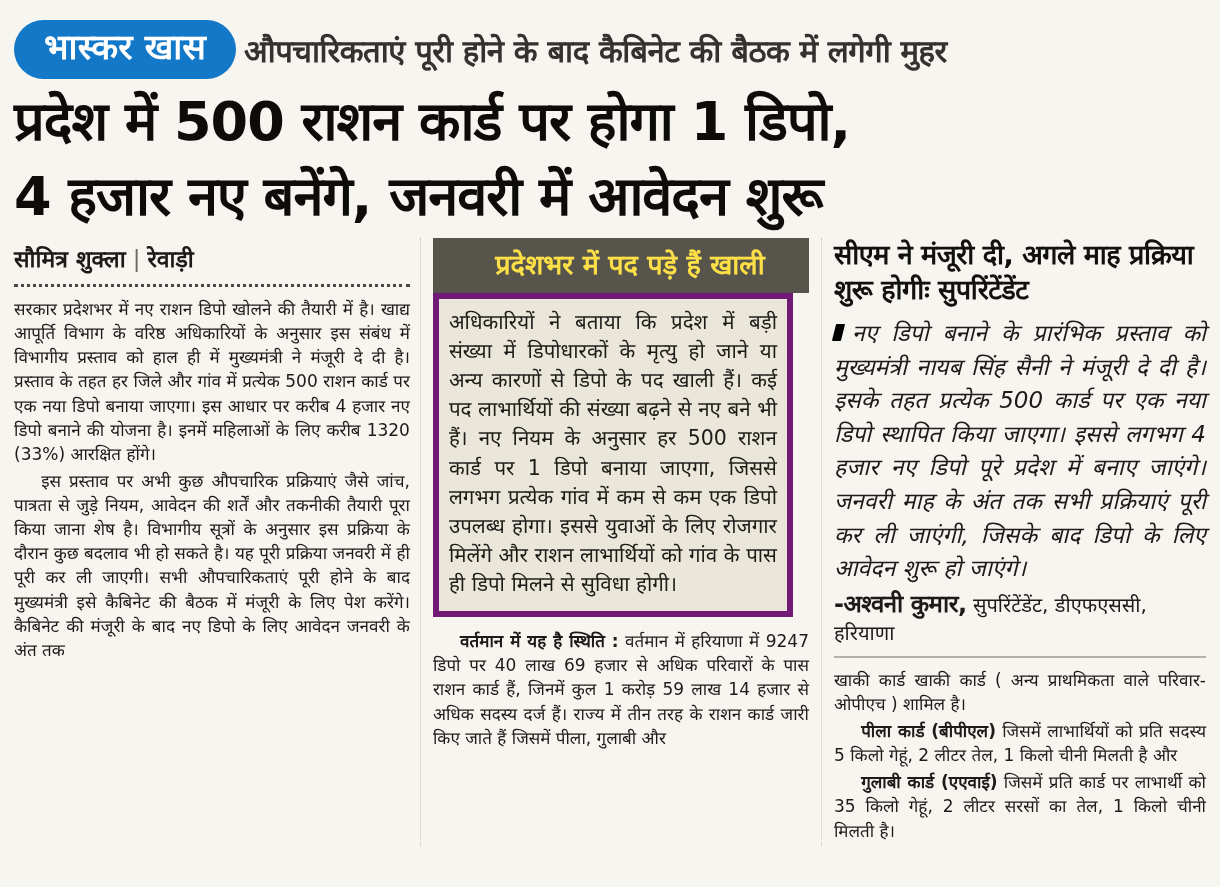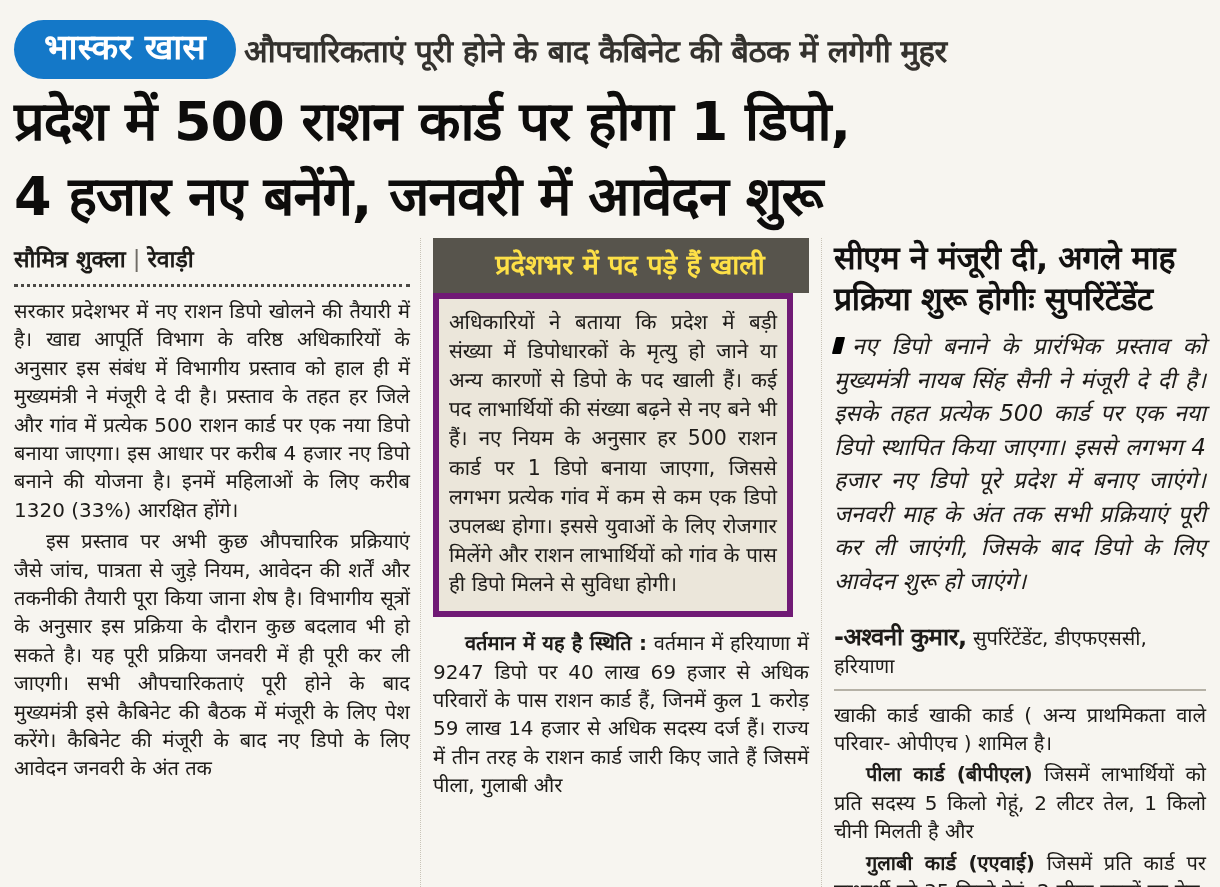--- a/index.html
+++ b/index.html
@@ -40,47 +40,47 @@
     width:404px;padding:0 12px;
     border-left:1px dotted #c9c4b8;border-right:1px dotted #c9c4b8;
   }
   .col-right{width:386px;padding-left:12px;}
   
   .byline{text-align:left;font-size:23px;font-weight:bold;padding:4px 0 10px 0;}
   .byline .sep{color:#6f6c66;font-weight:normal;padding:0 7px;}
   .dotted{border-bottom:3px dotted #4a4844;margin-bottom:10px;}
   
   p.body{
-    font-size:20px;line-height:1.42;text-align:justify;
+    font-size:17px;line-height:1.42;text-align:justify;
     margin:0 0 3px 0;
   }
   p.indent{text-indent:1.6em;}
   
   .box-title{
     background:#57544c;color:#fde047;
     font-size:27px;font-weight:bold;text-align:center;
     padding:7px 4px 11px 22px;
   }
   .info-box{
     border:6px solid #701a75;background:#ebe6da;
     padding:9px 10px;margin:0 16px 12px 0;
   }
   .info-box p.body{font-size:20.5px;}
   
   .rc-heading{
     margin:0 0 10px 0;
-    font-size:32px;font-weight:800;line-height:1.28;color:#121110;
+    font-size:27px;font-weight:800;line-height:1.28;color:#121110;
     letter-spacing:-0.5px;
   }
   .quote{font-style:italic;font-size:23px;line-height:1.46;text-align:justify;}
   .qmark{
     display:inline-block;width:9px;height:17px;background:#000;
     transform:skewX(-14deg);margin-right:9px;border-radius:1px;
   }
-  .attr{margin-top:20px;font-size:20px;}
+  .attr{margin-top:0;font-size:20px;}
   .attr b{font-size:24px;letter-spacing:-0.5px;}
   .rule{border-top:2px solid #b5b1a6;margin:10px 0 10px 0;}
 </style>
 </head>
 <body>
 
 <div class="page">
 
   <div class="toprow">
     <div class="badge">

